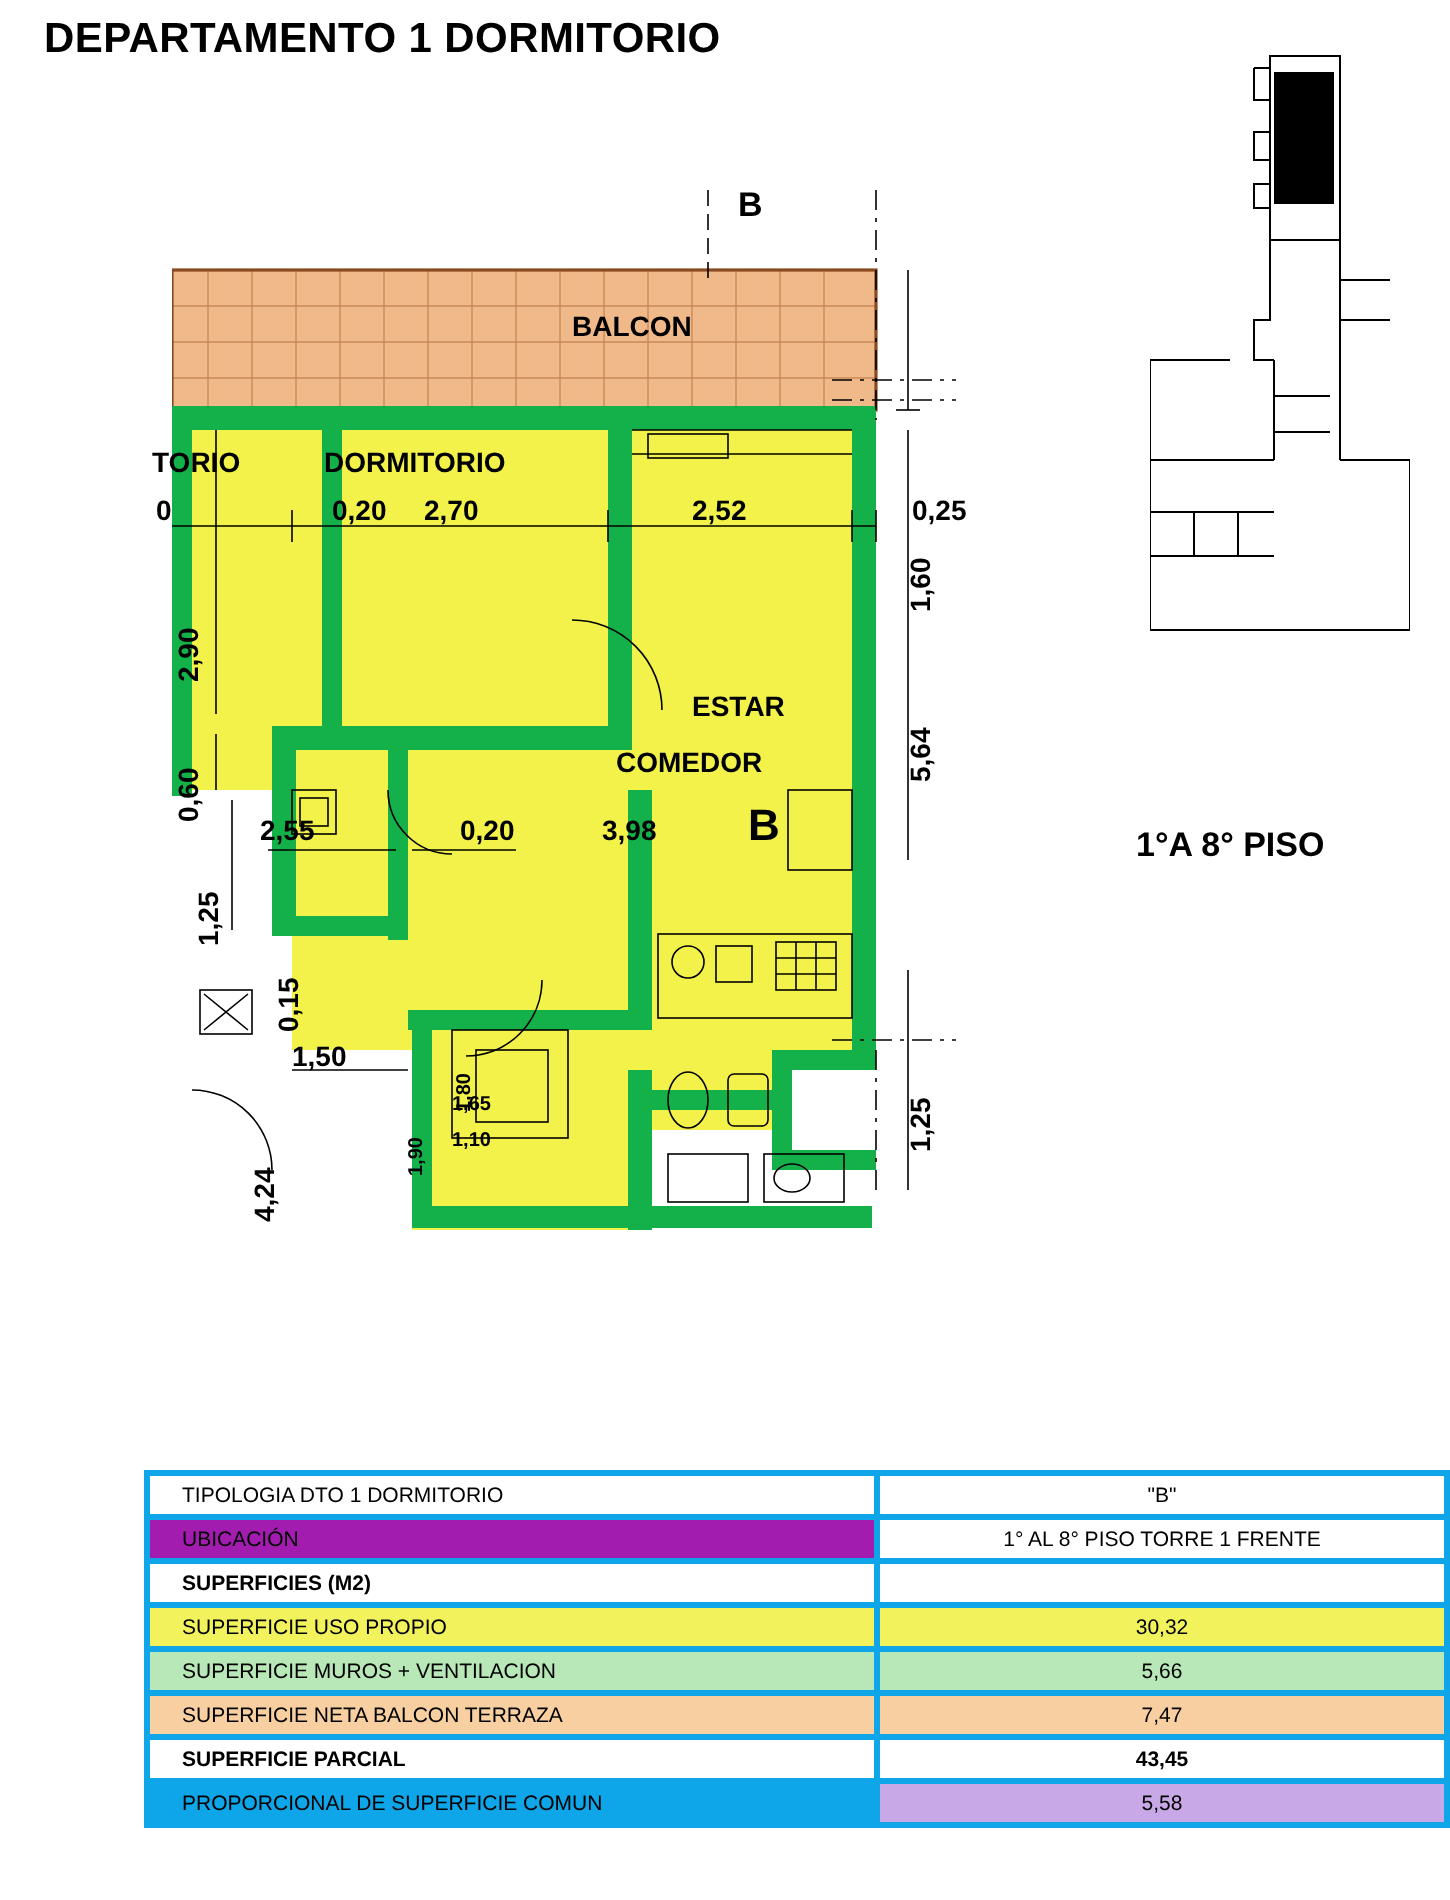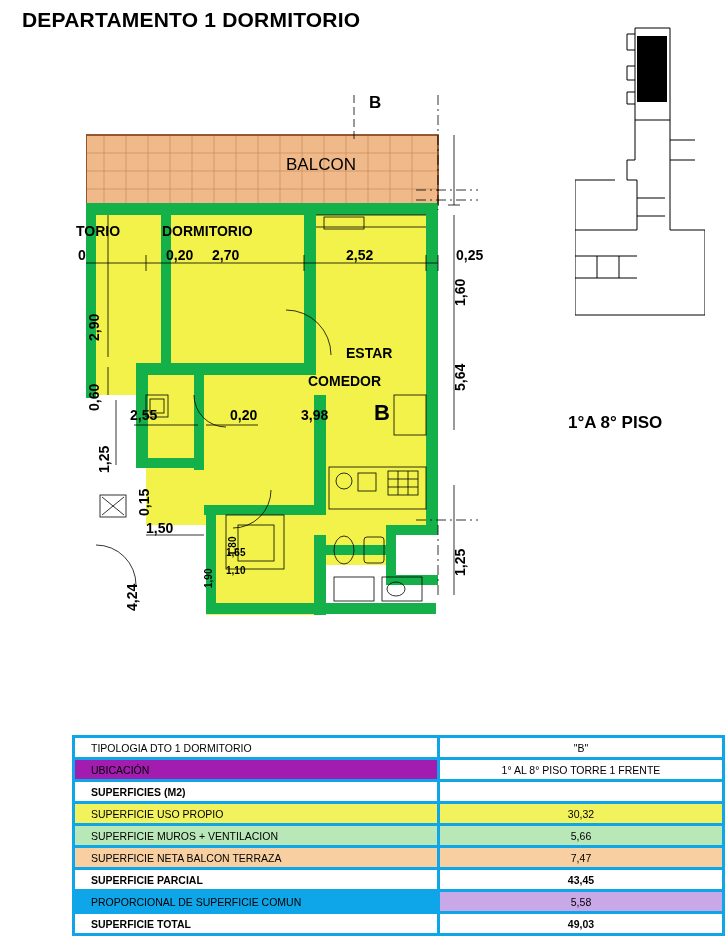--- a/index.html
+++ b/index.html
@@ -50,22 +50,22 @@
     font-size: 14px;
     font-weight: bold;
     transform-origin: left bottom;
     transform: rotate(-90deg);
   }
   .room {
     font-size: 14px;
     font-weight: bold;
   }
   .room-big {
-    font-size: 17px;
-    font-weight: normal;
+    font-size: 14px;
+    font-weight: bold;
   }
   .letter {
     font-size: 22px;
     font-weight: bold;
   }
   .tiny {
     font-size: 10px;
     font-weight: bold;
   }
   .tiny-v {
@@ -338,20 +338,16 @@
           <td class="c2" style="background: rgb(247, 207, 160);">7,47</td>
         </tr>
         <tr>
           <td class="c1 b" style="background: rgb(255, 255, 255);">SUPERFICIE PARCIAL</td>
           <td class="c2 b" style="background: rgb(255, 255, 255);">43,45</td>
         </tr>
         <tr>
           <td class="c1" style="background: #0ea5e9;">PROPORCIONAL DE SUPERFICIE COMUN</td>
           <td class="c2" style="background: rgb(201, 168, 232);">5,58</td>
         </tr>
-        <tr>
-          <td class="c1 b" style="background: rgb(255, 255, 255);">SUPERFICIE TOTAL</td>
-          <td class="c2 b" style="background: rgb(255, 255, 255);">49,03</td>
-        </tr>
       </tbody>
   </table>
 
 </div>
 
 </body></html>

